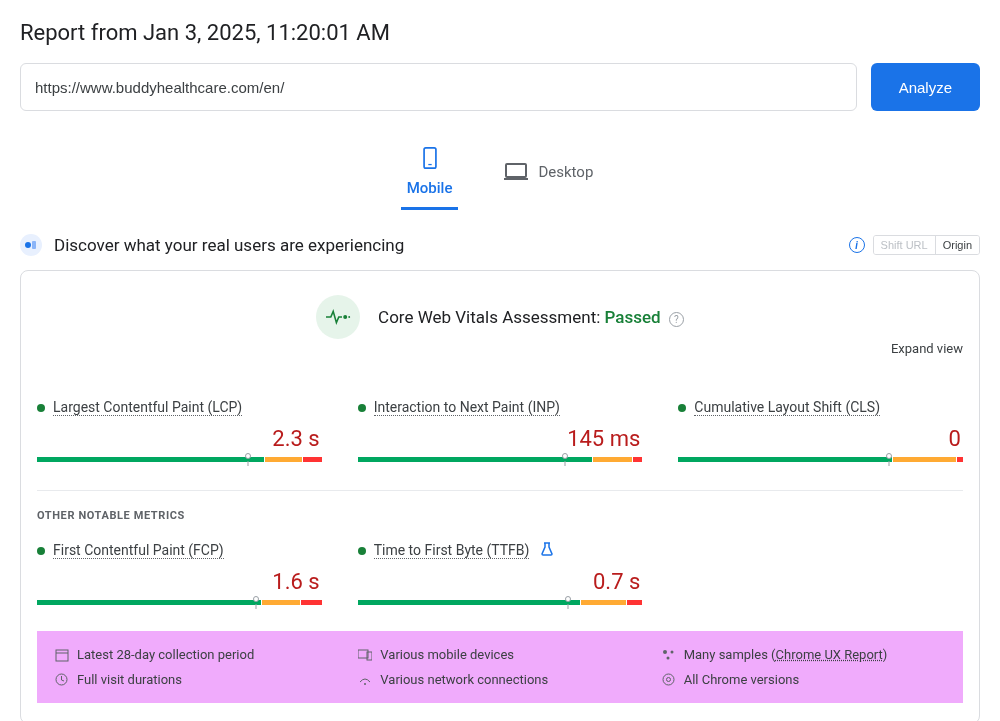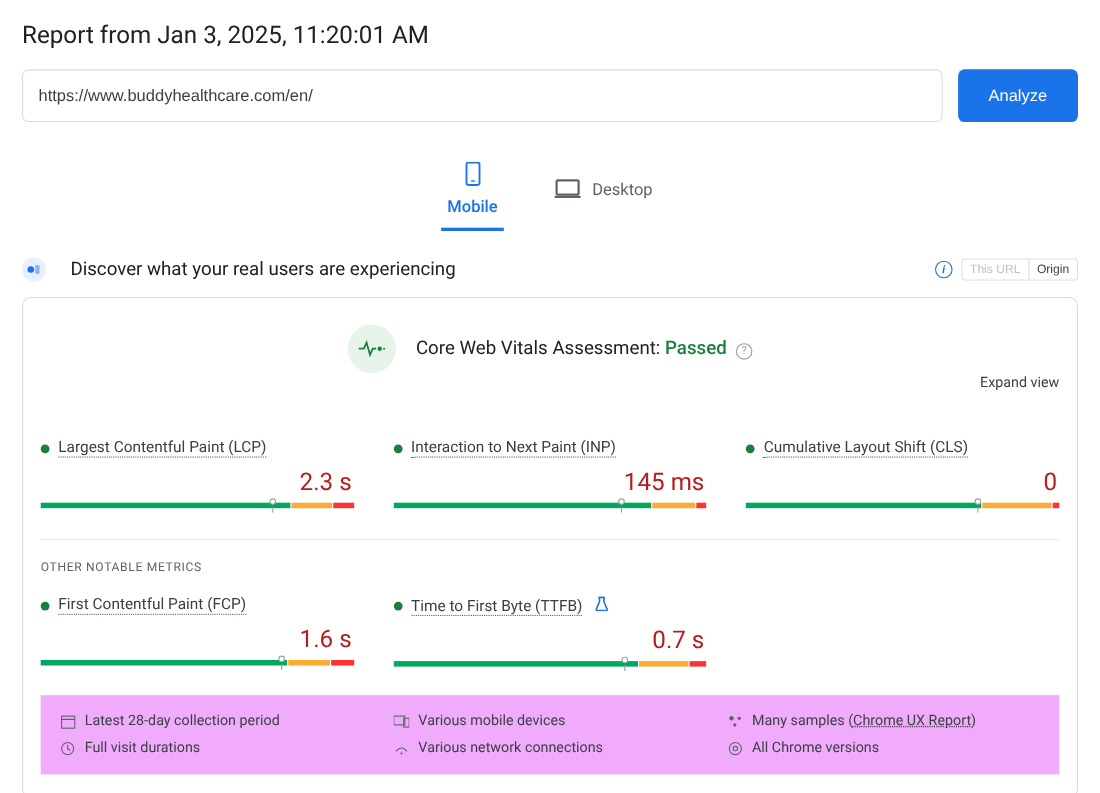--- a/index.html
+++ b/index.html
@@ -66,21 +66,21 @@
   .tab svg { display: block; }
   .section-head {
     display: flex;
     align-items: center;
     justify-content: space-between;
     margin-bottom: 14px;
   }
   .section-head-left {
     display: flex;
     align-items: center;
-    gap: 22px;
+    gap: 12px;
   }
   .crux-icon {
     width: 22px; height: 22px;
     border-radius: 50%;
     background: #e8f0fe;
     display:flex;align-items:center;justify-content:center;
     position: relative;
   }
   .crux-icon::before, .crux-icon::after {
     content:""; position:absolute; border-radius:50%;
@@ -152,20 +152,21 @@
     transform:translateX(-50%);
   }
   .bar .marker::after {
     content:""; position:absolute; left:50%; top:7px; width:1px; height:5px;
     background:#9aa0a6; transform:translateX(-50%);
   }
   .divider { height:1px; background:#e8eaed; margin:28px 0 18px; }
   .other-label {
     font-size:11px; letter-spacing:0.6px; color:#5f6368; text-transform:uppercase;
     margin-bottom:20px;
+    font-weight:bold;
   }
   .footer-grid {
     margin-top:26px; background:#f0abfc; padding:16px 18px;
     display:grid; grid-template-columns:1fr 1fr 1fr; gap:10px 20px;
     font-size:13px; color:#3c4043;
   }
   .footer-item { display:flex; align-items:center; gap:8px; }
   .footer-item a { color:#3c4043; text-decoration:underline dotted; cursor:pointer; }
   .mini-icon { width:14px; color:#5f6368; display:inline-flex; }
 </style>
@@ -201,21 +202,21 @@
 </div>
 
 <div class="section-head">
   <div class="section-head-left">
     <span class="crux-icon"></span>
     <span class="section-head-title">Discover what your real users are experiencing</span>
   </div>
   <div class="section-head-right">
     <span class="info-icon">i</span>
     <div class="seg-toggle">
-      <button class="seg-btn disabled">This URL</button>
+      <button class="seg-btn disabled">Shift URL</button>
       <button class="seg-btn active">Origin</button>
     </div>
   </div>
 </div>
 
 <div class="card">
 
   <div class="assessment-row">
     <span class="pulse-icon">
       <svg width="26" height="16" viewBox="0 0 32 20" fill="none">

